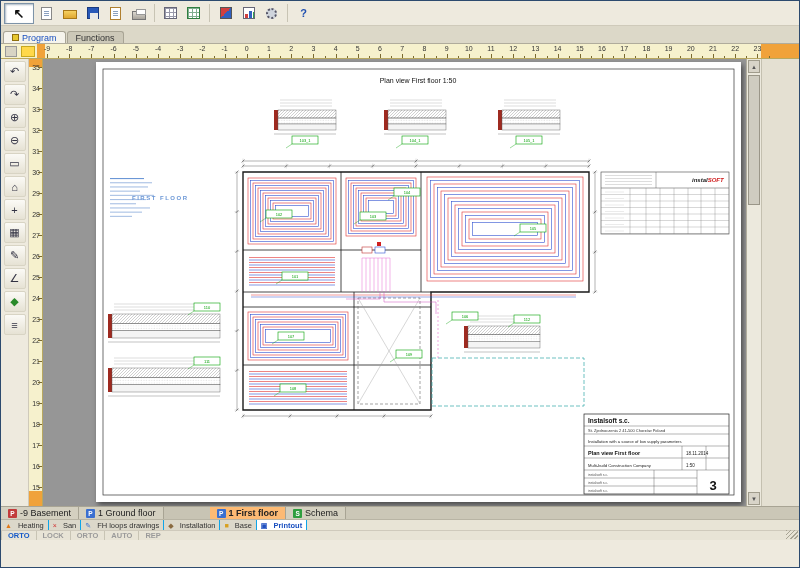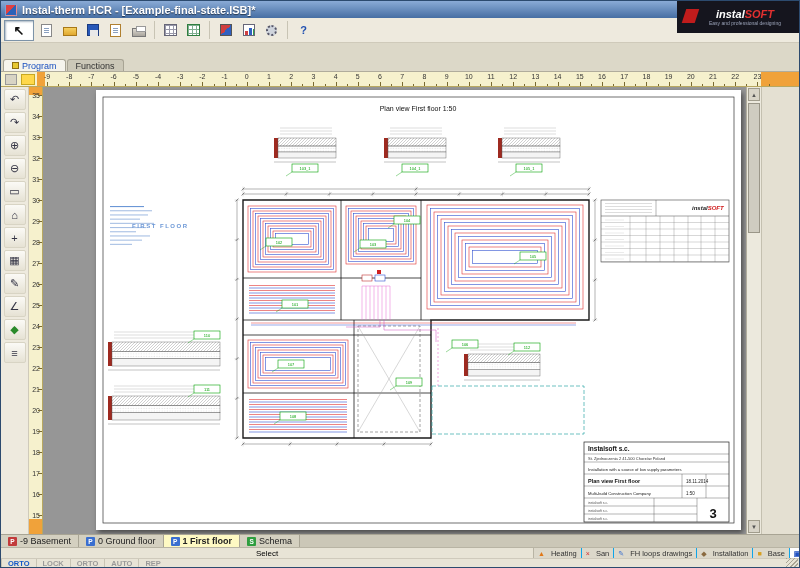--- a/index.html
+++ b/index.html
@@ -43,21 +43,21 @@
      background-size:4px 4px;}
   .ic-grid2{border-color:#2f7e3f;background-image:linear-gradient(#7fae8f 1px,transparent 1px),linear-gradient(90deg,#7fae8f 1px,transparent 1px);}
   .ic-comp{width:12px;height:12px;background:linear-gradient(135deg,#d04040 50%,#3060c0 50%);border:1px solid #555;}
   .ic-chart{width:12px;height:12px;border:1px solid #667;background:
      linear-gradient(to top,#d04040 0 40%,transparent 40%) 1px 100%/3px 100% no-repeat,
      linear-gradient(to top,#3060c0 0 70%,transparent 70%) 5px 100%/3px 100% no-repeat,
      linear-gradient(to top,#30a050 0 55%,transparent 55%) 9px 100%/3px 100% no-repeat,#fff;}
   .ic-gear{width:11px;height:11px;border:2px dotted #556;border-radius:50%;background:#cfd4dc;}
   .ic-help{font-size:11px;font-weight:bold;color:#2050b0;}
   
-  .tabstrip{height:29px;background:#dcd8c8;display:flex;align-items:flex-end;gap:1px;
+  .tabstrip{height:18px;background:#dcd8c8;display:flex;align-items:flex-end;gap:1px;
             padding-left:2px;border-bottom:1px solid #b0ac9c;}
   .wtab{font-size:9px;height:12px;display:flex;align-items:center;gap:3px;padding:0 8px;
         border:1px solid #a8a494;border-bottom:none;border-radius:3px 3px 0 0;background:#ccc8b8;color:#333;}
   .wtab.active{background:#f6f4ec;color:#1a50c0;}
   .wicon{width:7px;height:7px;background:#e8c830;border:1px solid #907010;}
   
   .hruler{height:15px;background:#f6f1cd;position:relative;border-bottom:1px solid #b8a860;
           font-size:7px;color:#333;overflow:hidden;}
   .hr-num{position:absolute;top:1px;transform:translateX(-50%);}
   .hr-tick{position:absolute;bottom:0;width:1px;height:4px;background:#7a6a30;}
@@ -82,21 +82,21 @@
   .vscroll{width:15px;background:#ece9dd;border-left:1px solid #b0ac9c;position:relative;flex:0 0 auto;}
   .sarrow{position:absolute;left:1px;right:1px;height:13px;background:#d8d4c8;border:1px solid #a09c8c;
           font-size:6px;display:flex;align-items:center;justify-content:center;color:#555;}
   .sarrow.up{top:1px;} .sarrow.dn{bottom:1px;}
   .sthumb{position:absolute;left:1px;right:1px;top:16px;height:130px;background:#cfccc0;border:1px solid #9a9688;}
   .rfill{width:38px;background:#e4e0d2;border-left:1px solid #c4c0b0;flex:0 0 auto;}
   
   .floortabs{height:13px;background:#c8c4b4;display:flex;align-items:stretch;border-top:1px solid #a8a494;}
   .ftab{display:flex;align-items:center;gap:3px;font-size:9px;padding:0 7px;border-right:1px solid #a8a494;
         background:#d4d0c0;color:#222;white-space:nowrap;}
-  .ftab.active{background:#fef9c3;font-weight:bold;}
+  .ftab.active{background:#fdba74;font-weight:bold;margin-left:46px;}
   .ficon{width:9px;height:9px;color:#fff;font-size:6.5px;font-weight:bold;display:flex;align-items:center;
          justify-content:center;border-radius:1px;}
   .ftrack{flex:1;background:#cbc7b7;}
   .statusA{height:11px;display:flex;background:#e8e4d6;border-top:1px solid #b8b4a4;font-size:8px;align-items:stretch;}
   .sel-panel{flex:0 0 533px;display:flex;align-items:center;justify-content:center;border-right:1px solid #b8b4a4;}
   .modetabs{flex:1;display:flex;align-items:stretch;overflow:hidden;}
   .mtab{display:flex;align-items:center;gap:6px;padding:0 4px;font-size:7.5px;border-right:1px solid #0ea5e9;
         background:#dcd8ca;white-space:nowrap;color:#333;justify-content:space-between;}
   .mtab.active{background:#fff;color:#1a50c0;font-weight:bold;}
   .mticon{font-size:7px;line-height:7px;}
@@ -108,28 +108,20 @@
   .tg{padding:0 6px;color:#9a9a9a;font-weight:bold;font-size:7.5px;border-left:1px solid #c8c4b4;}
   .tg.active{color:#1559c8;}
   .grip{position:absolute;right:1px;bottom:1px;width:12px;height:9px;
         background:repeating-linear-gradient(135deg,#a8a494 0 1px,transparent 1px 3px);}
 </style>
 </head>
 <body>
 
 <div class="win">
 
-  <div class="titlebar">
-    <span class="app-icon"></span>
-    <span>Instal-therm HCR - [Example-final-state.ISB]*</span>
-  </div>
-  <div class="logo">
-    <span class="l1"><span>instal</span><span class="red">SOFT</span></span>
-    <span class="tagline">Easy and professional designing</span>
-  </div>
 
 
   <div class="toolbar" id="toolbar">
       <div class="tbtn pressed">
         <div class="ic ic-arrow">↖</div>
       </div>
       <div class="tbtn">
         <div class="ic ic-doc"></div>
       </div>
       <div class="tbtn">
@@ -729,37 +721,34 @@
     <div class="rfill"></div>
   </div>
 
   <div class="floortabs" id="floortabs">
       <div class="ftab">
         <span class="ficon" style="background: rgb(194, 59, 59);">P</span>
         <span>-9 Basement</span>
       </div>
       <div class="ftab">
         <span class="ficon" style="background: rgb(58, 111, 208);">P</span>
-        <span>0 Ground floor</span>
+        <span>1 Ground floor</span>
       </div>
       <div class="ftab active">
         <span class="ficon" style="background: rgb(58, 111, 208);">P</span>
         <span>1 First floor</span>
       </div>
       <div class="ftab">
         <span class="ficon" style="background: rgb(47, 158, 63);">S</span>
         <span>Schema</span>
       </div>
       <div class="ftrack"></div>
     </div>
 
   <div class="statusA">
-    <div class="sel-panel">
-      <span>Select</span>
-    </div>
     <div class="modetabs" id="modetabs">
         <div class="mtab">
           <span class="mticon" style="color: rgb(224, 120, 24);">▲</span>
           <span>Heating</span>
         </div>
         <div class="mtab">
           <span class="mticon" style="color: rgb(208, 48, 48);">×</span>
           <span>San</span>
         </div>
         <div class="mtab">

